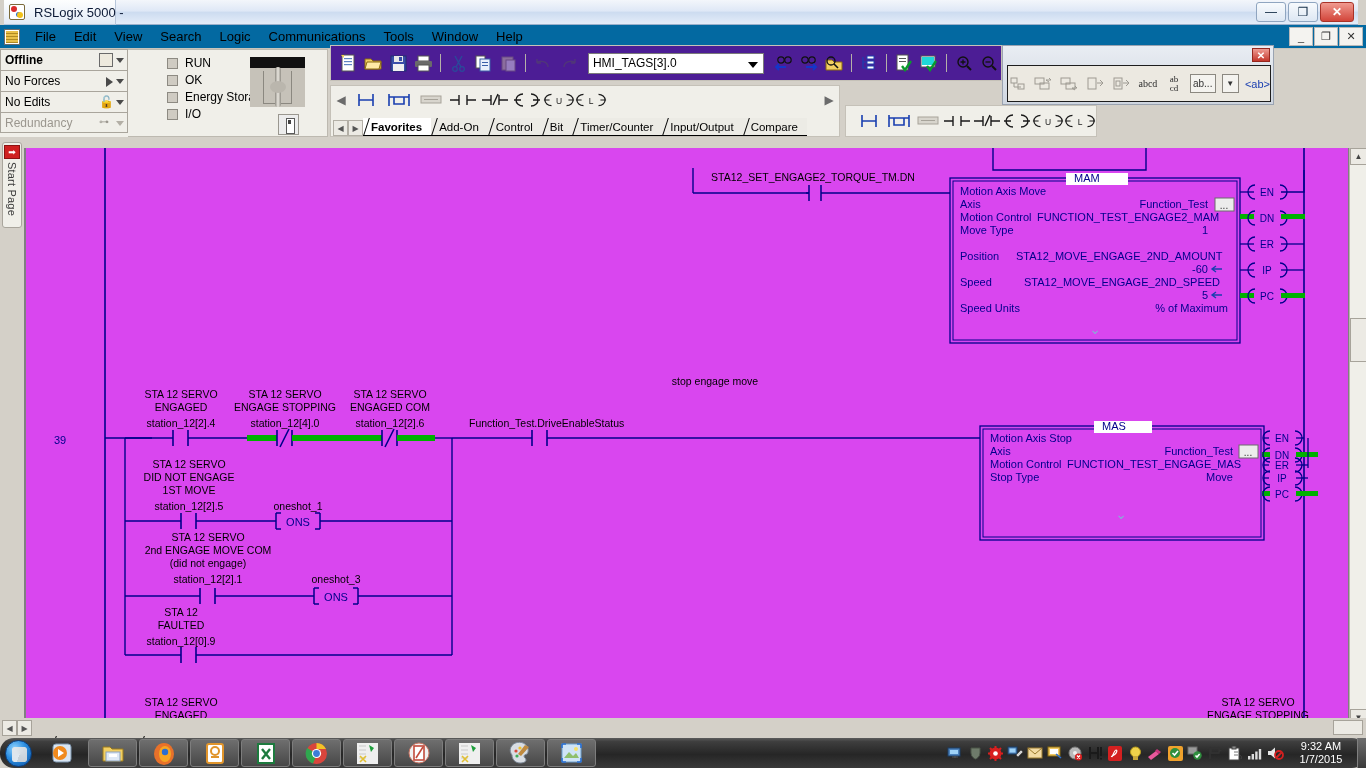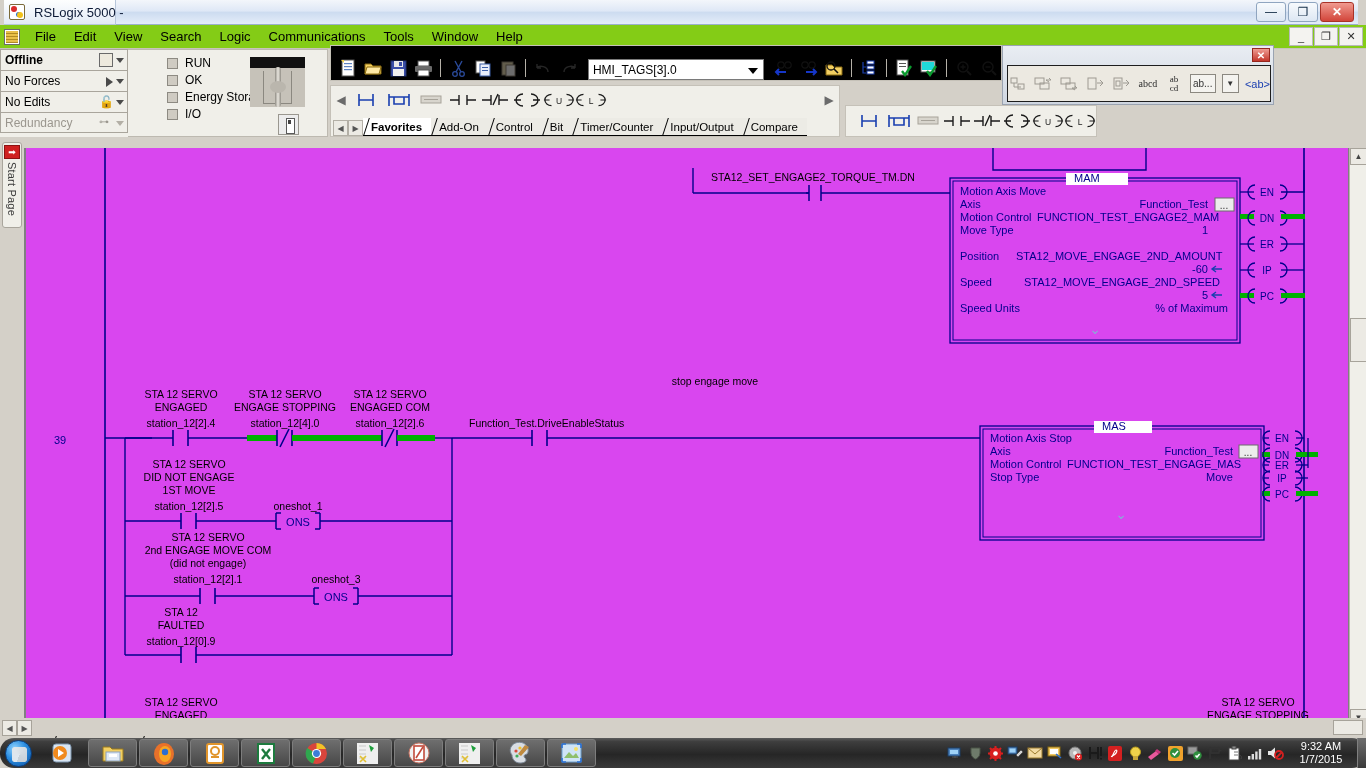--- a/index.html
+++ b/index.html
@@ -39,21 +39,21 @@
     width:30px;height:20px; border:1px solid #8fa5c0; border-radius:3px;
     background:linear-gradient(to bottom,#f7fafd,#dde7f3);
     display:flex;align-items:center;justify-content:center;
     font-size:12px;color:#102a44;
   }
   .wbtn.close{ background:linear-gradient(to bottom,#f09a90,#d2453a); border-color:#a93228; color:#fff; font-weight:bold; width:34px;}
 
   
   .menubar{
     position:absolute; left:0; top:25px; width:1366px; height:24px;
-    background:#84cc16; border-bottom:1px solid #c8c4bb;
+    background:#0369a1; border-bottom:1px solid #c8c4bb;
     display:flex; align-items:center; gap:0px; padding-left:4px;
   }
   .menu-doc-icon{ width:16px;height:16px;margin-right:6px;position:relative;
      background:#fff;border:1px solid #6b6b6b;}
   .menu-doc-icon::after{content:"";position:absolute;left:1px;top:1px;right:1px;height:12px;
      background:repeating-linear-gradient(to bottom,#e8c04a 0 2px,#b08a22 2px 3px);}
   .mi{ padding:3px 9px; font-size:13px; color:#000; }
   .menu-win-btns{ position:absolute; right:3px; top:2px; display:flex; gap:1px;}
   .mwb{ width:24px;height:19px;border:1px solid #b9b9b9;background:#f4f3f0;
         display:flex;align-items:center;justify-content:center;font-size:11px;color:#333;}
@@ -97,22 +97,22 @@
              background:#bab6ad;border-radius:50%;}
   .key-btn{ position:absolute; left:150px; top:64px; width:21px;height:21px;
             background:#ececec; border:1px solid #9a978f;}
   .key-btn::after{content:"";position:absolute;left:7px;top:3px;width:7px;height:14px;
             background:#fff;border:1px solid #5a5a5a;}
   .key-btn::before{content:"";position:absolute;left:9px;top:5px;width:3px;height:4px;background:#444;z-index:2;}
 
   
   .toolbar-main{
     position:absolute; left:330px; top:45px; width:672px; height:36px;
-    background:#000000; border:1px solid #c5c1b8;
-    display:flex; align-items:flex-end; padding-left:6px; gap:2px;
+    background:#4c1d95; border:1px solid #c5c1b8;
+    display:flex; align-items:center; padding-left:6px; gap:2px;
   }
   .tb{ width:24px;height:24px; display:flex;align-items:center;justify-content:center;
        font-size:14px; }
   .tb.sep{ width:9px; }
   .tb.sep::after{content:"";width:1px;height:18px;background:#b5b1a8;}
   .tagcombo{
     width:185px; height:21px; background:#fff; border:1px solid #7a7a7a;
     display:flex; align-items:center; padding-left:4px; font-size:12px; position:relative;
     margin-left:6px; margin-right:6px;
   }

